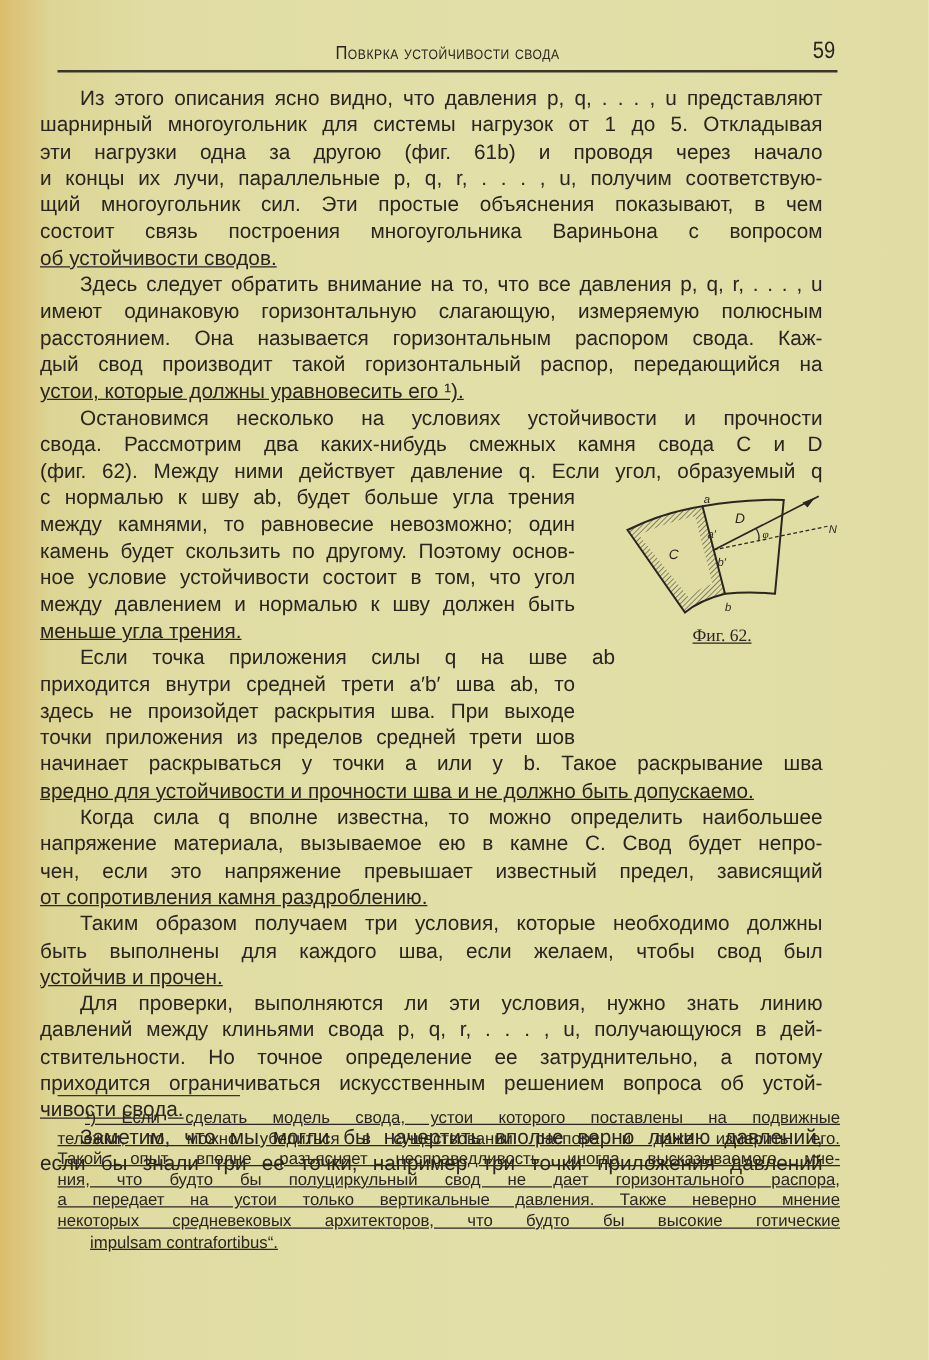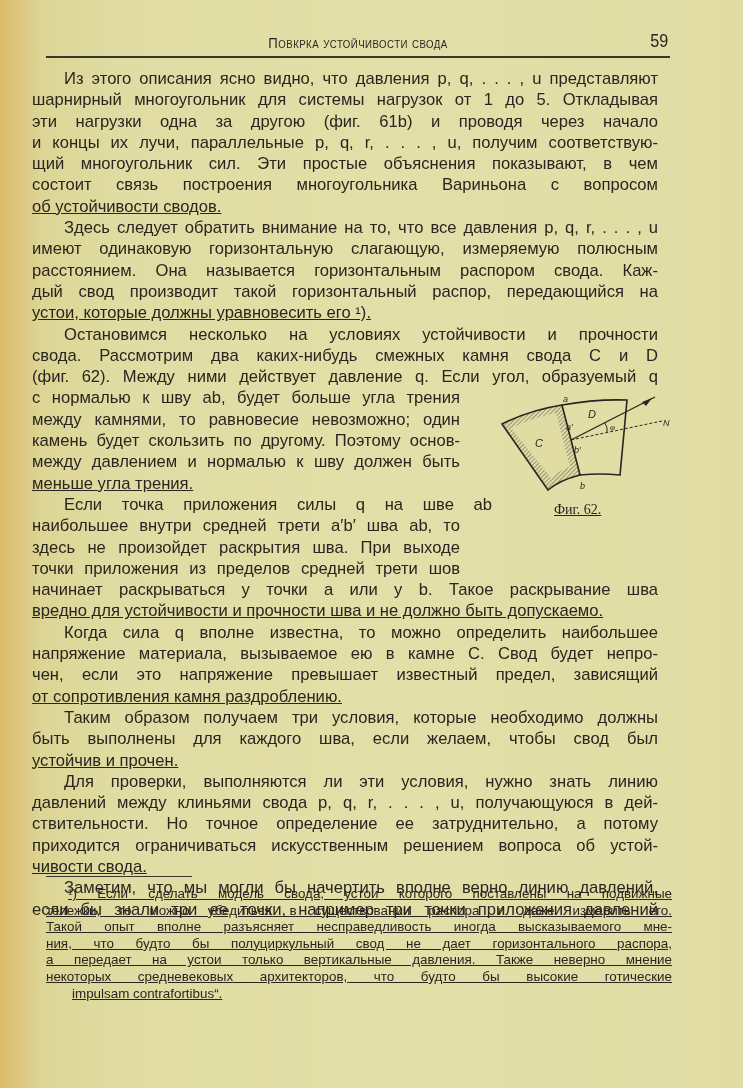--- a/index.html
+++ b/index.html
@@ -80,24 +80,25 @@
         <span class="line">дый свод производит такой горизонтальный распор, передающийся на</span>
         <span class="line last">устои, которые должны уравновесить его ¹).</span>
         <span class="line indent">Остановимся несколько на условиях устойчивости и прочности</span>
         <span class="line">свода. Рассмотрим два каких-нибудь смежных камня свода C и D</span>
         <span class="line">(фиг. 62). Между ними действует давление q. Если угол, образуемый q</span>
       </div>
     <div id="block-narrow">
         <span class="line narrow">с нормалью к шву ab, будет больше угла трения</span>
         <span class="line narrow">между камнями, то равновесие невозможно; один</span>
         <span class="line narrow">камень будет скользить по другому. Поэтому основ-</span>
+        <span class="line narrow">ное условие устойчивости состоит в том, что угол</span>
         <span class="line narrow">между давлением и нормалью к шву должен быть</span>
         <span class="line narrow last">меньше угла трения.</span>
         <span class="line narrow indent">Если точка приложения силы q на шве ab</span>
-        <span class="line narrow">наибольшее внутри средней трети a′b′ шва ab, то</span>
+        <span class="line narrow">приходится внутри средней трети a′b′ шва ab, то</span>
         <span class="line narrow">здесь не произойдет раскрытия шва. При выходе</span>
         <span class="line narrow">точки приложения из пределов средней трети шов</span>
       </div>
     <div id="block-full-2">
         <span class="line">начинает раскрываться у точки a или у b. Такое раскрывание шва</span>
         <span class="line last">вредно для устойчивости и прочности шва и не должно быть допускаемо.</span>
         <span class="line indent">Когда сила q вполне известна, то можно определить наибольшее</span>
         <span class="line">напряжение материала, вызываемое ею в камне C. Свод будет непро-</span>
         <span class="line">чен, если это напряжение превышает известный предел, зависящий</span>
         <span class="line last">от сопротивления камня раздроблению.</span>

